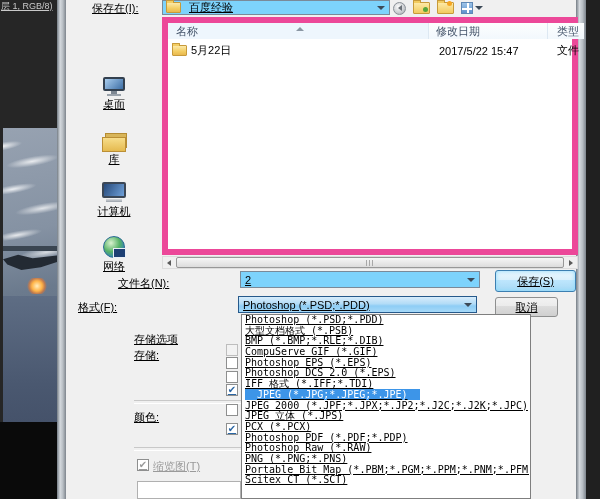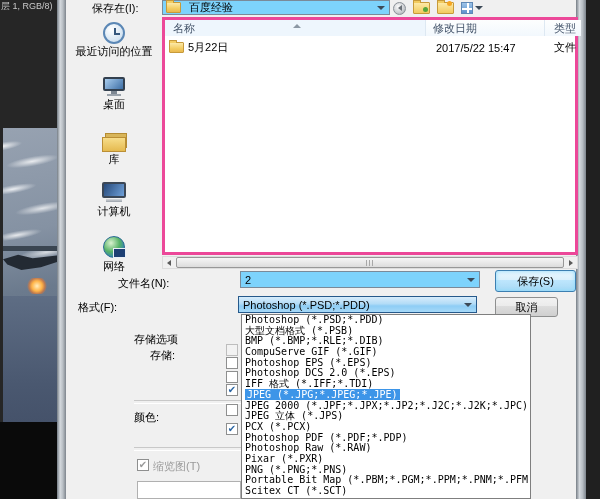--- a/index.html
+++ b/index.html
@@ -1,18 +1,18 @@
 <!DOCTYPE html>
 <html><head>
 <meta charset="utf-8">
 <style>
   html,body{margin:0;padding:0;}
   #stage{position:relative;width:600px;height:499px;overflow:hidden;background:#f0f0f0;
          font-family:"Liberation Sans","DejaVu Sans",sans-serif;font-size:11px;color:#000;}
-  .abs{position:absolute;}
+  .abs{position:absolute;text-decoration:underline;}
 
   
   #ps-left{left:0;top:0;width:57px;height:499px;background:#262626;}
   #title-frag{left:1px;top:0;width:56px;color:#c9c9c9;font-size:9px;white-space:nowrap;overflow:hidden;}
   #photo{left:3px;top:128px;width:54px;height:294px;overflow:hidden;
          background:linear-gradient(170deg,#97a2b1 0%,#8592a3 35%,#6b7a8d 55%,#5a6a7e 100%);}
   #trails{position:absolute;left:-6px;top:-4px;width:70px;height:150px;transform:rotate(-10deg);
     background:
       radial-gradient(ellipse 30px 6px at 14px 18px, rgba(255,255,255,.9), transparent 70%),
       radial-gradient(ellipse 38px 7px at 42px 38px, rgba(255,255,255,.8), transparent 70%),
@@ -45,21 +45,21 @@
   .arrow-dn{width:0;height:0;border-left:4px solid transparent;border-right:4px solid transparent;
             border-top:4px solid #3c4a58;margin-right:4px;}
   #format-combo{background:linear-gradient(#d7ecfb,#b3dcf7 45%,#8ecdf5 60%,#a6d9f8);border:1px solid #26598b;}
 
   .btn{box-sizing:border-box;border-radius:3px;display:flex;align-items:center;justify-content:center;}
   #btn-save{border:1px solid #3c7fb1;background:linear-gradient(#eaf6fd,#d9f0fc 45%,#bee6fd 46%,#a7d9f5);
             box-shadow:inset 0 0 4px #8adafc;}
   #btn-cancel{border:1px solid #8e8f8f;background:linear-gradient(#f2f2f2,#ebebeb 45%,#dddddd 46%,#cfcfcf);}
 
   
-  #list-panel{left:96px;top:17px;width:416px;height:238px;background:#fff;border:3px solid #ec4899;box-sizing:border-box;}
+  #list-panel{left:96px;top:17px;width:416px;height:238px;background:#fff;border:6px solid #ec4899;box-sizing:border-box;}
   .hdr{position:absolute;top:0;height:16px;box-sizing:border-box;border-right:1px solid #dde8f2;
        display:flex;align-items:center;color:#44546a;background:linear-gradient(#fdfefe,#f2f8fd);}
   .hdr.sorted{background:#eef6fd;}
   #hdr-name{left:0;width:261px;padding-left:8px;}
   #hdr-date{left:261px;width:119px;padding-left:7px;}
   #hdr-type{left:380px;width:36px;padding-left:9px;border-right:none;}
   #sort-arrow{position:absolute;left:128px;top:4px;width:0;height:0;border-left:4px solid transparent;
               border-right:4px solid transparent;border-bottom:4px solid #8b97a4;}
   #file-row{position:absolute;left:0;top:20px;width:482px;height:15px;display:flex;align-items:center;}
   #file-row .c-name{width:261px;display:flex;align-items:center;padding-left:4px;box-sizing:border-box;}
@@ -131,21 +131,21 @@
   .cb.checked-gray{color:#9a9a9a;}
   .cb.checked-gray::after{content:"\2714";}
   #thumb-label{color:#9a9a9a;}
   #bottom-box{background:#fff;border:1px solid #b0b0b0;box-sizing:border-box;}
 
   
   #dd-list{left:175px;top:314px;width:290px;height:185px;background:#fff;border:1px solid #7f7f7f;
            box-sizing:border-box;overflow:hidden;z-index:5;
            font-family:"DejaVu Sans Mono","Liberation Mono",monospace;font-size:10px;}
   .dd-row{height:10.7px;line-height:10.7px;white-space:nowrap;padding-left:3px;}
-  .dd-row .hl{color:#fff;padding:0 2px;}
+  .dd-row .hl{color:#fff;padding:0 12px;}
 </style>
 </head>
 <body>
 
 <div id="stage">
 
   <div class="abs" id="ps-left">
     <div class="abs" id="title-frag">层 1, RGB/8)</div>
     <div class="abs" id="photo">
       <div id="trails"></div>
@@ -174,24 +174,20 @@
           <i></i>
         </div>
       <div class="tb-folder green"></div>
       <div class="tb-folder new"></div>
       <div class="tb-views">
         <div class="tb-grid"></div>
         <span class="arrow-dn" style="margin:0;"></span>
       </div>
     </div>
 
-    <div class="abs side-item" style="top:22px;">
-      <div class="side-icon ic-clock"></div>
-      <div>最近访问的位置</div>
-    </div>
     <div class="abs side-item" style="top:77px;">
       <div class="side-icon ic-desktop">
           <span class="scr"></span>
           <span class="std"></span>
           <span class="bas"></span>
         </div>
       <div>桌面</div>
     </div>
     <div class="abs side-item" style="top:132px;">
       <div class="side-icon ic-lib">
@@ -260,21 +256,21 @@
     <div class="abs lbl" style="left:12px;top:300px;">格式(F):</div>
     <div class="abs combo" id="format-combo" style="left:172px;top:296px;width:239px;height:17px;">
       <span class="tx">Photoshop (*.PSD;*.PDD)</span>
       <span class="arrow-dn"></span>
     </div>
     <div class="abs btn" id="btn-cancel" style="left:429px;top:297px;width:63px;height:20px;">
       <span>取消</span>
     </div>
 
     <div class="abs lbl" style="left:68px;top:332px;">存储选项</div>
-    <div class="abs lbl" style="left:68px;top:348px;margin-left:16px;">存储:</div>
+    <div class="abs lbl" style="left:68px;top:348px;">存储:</div>
     <div class="abs divider" style="left:68px;top:400px;width:107px;"></div>
     <div class="abs lbl" style="left:68px;top:410px;">颜色:</div>
     <div class="abs divider" style="left:68px;top:447px;width:107px;"></div>
     <div id="cb-col">
         <div class="cb disabled abs" style="left: 160px; top: 344px;"></div>
         <div class="cb abs" style="left: 160px; top: 357px;"></div>
         <div class="cb abs" style="left: 160px; top: 371px;"></div>
         <div class="cb checked abs" style="left: 160px; top: 384px;"></div>
         <div class="cb abs" style="left: 160px; top: 404px;"></div>
         <div class="cb checked abs" style="left: 160px; top: 423px;"></div>
@@ -290,19 +286,18 @@
         <div class="dd-row">CompuServe GIF (*.GIF)</div>
         <div class="dd-row">Photoshop EPS (*.EPS)</div>
         <div class="dd-row">Photoshop DCS 2.0 (*.EPS)</div>
         <div class="dd-row">IFF 格式 (*.IFF;*.TDI)</div>
         <div class="dd-row"><span class="hl" style="background: rgb(61, 149, 232);">JPEG (*.JPG;*.JPEG;*.JPE)</span></div>
         <div class="dd-row">JPEG 2000 (*.JPF;*.JPX;*.JP2;*.J2C;*.J2K;*.JPC)</div>
         <div class="dd-row">JPEG 立体 (*.JPS)</div>
         <div class="dd-row">PCX (*.PCX)</div>
         <div class="dd-row">Photoshop PDF (*.PDF;*.PDP)</div>
         <div class="dd-row">Photoshop Raw (*.RAW)</div>
-        <div class="dd-row">Pixar (*.PXR)</div>
         <div class="dd-row">PNG (*.PNG;*.PNS)</div>
         <div class="dd-row">Portable Bit Map (*.PBM;*.PGM;*.PPM;*.PNM;*.PFM;*.PAM)</div>
         <div class="dd-row">Scitex CT (*.SCT)</div>
       </div>
   </div>
 </div>
 
 </body></html>

